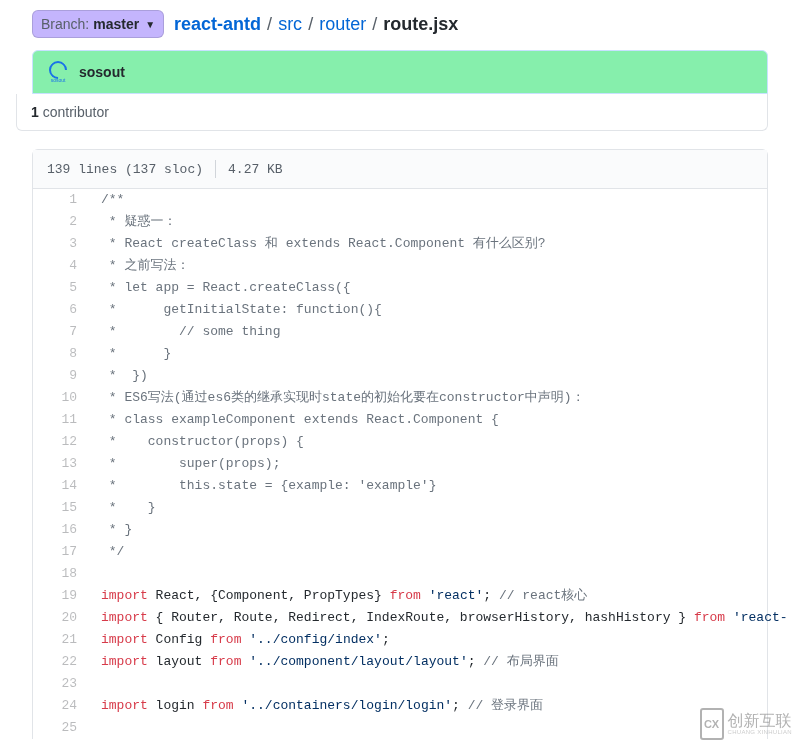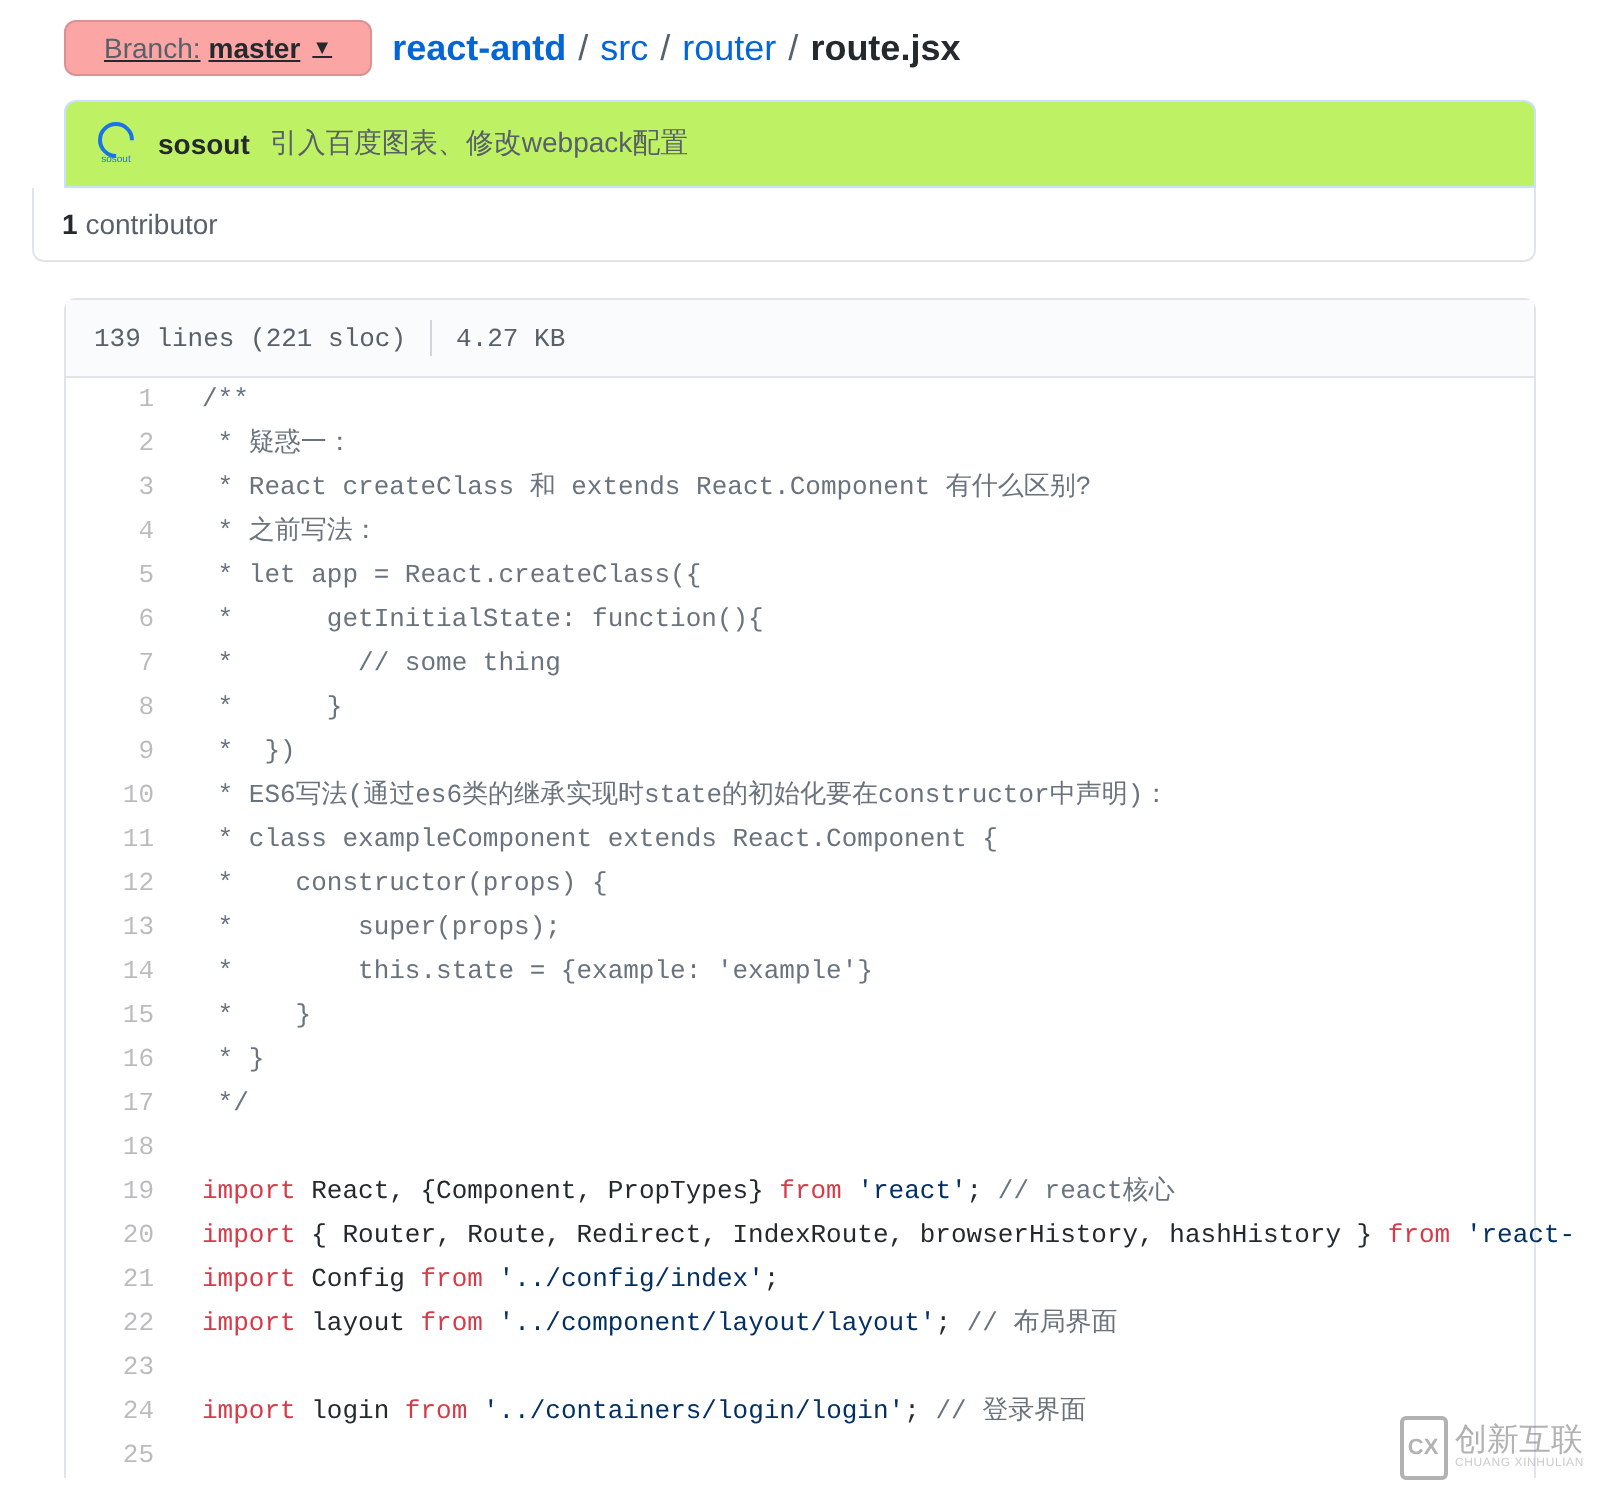--- a/index.html
+++ b/index.html
@@ -17,29 +17,28 @@
     }
     .header-row {
       display: flex;
       align-items: center;
       padding: 10px 16px 12px 32px;
       gap: 10px;
     }
     .branch-btn {
       display: inline-flex;
       align-items: center;
-      padding: 5px 19px;
-      font-size: 14px;
-      font-weight: 600;
-      color: #24292e;
-      background: #fca5a5;
+      padding: 5px 8px;
+      font-size: 14px;
+      font-weight: 600;
+      color: #24292e;
+      background: #c4b5fd;
       border: 1px solid rgba(27,31,35,0.15);
       border-radius: 6px;
       gap: 4px;
-      text-decoration: underline;
     }
     .branch-label {
       font-weight: 400;
       color: #586069;
     }
     .branch-name {
       font-weight: 600;
       color: #24292e;
     }
     .caret {
@@ -59,21 +58,21 @@
       color: #586069;
     }
     .breadcrumb .bold {
       font-weight: 600;
       color: #24292e;
     }
     .commit-box {
       margin: 0 32px 0 32px;
       border: 1px solid #c8e1ff;
       border-radius: 6px 6px 0 0;
-      background: #bef264;
+      background: #86efac;
       padding: 10px 14px;
       display: flex;
       align-items: center;
       gap: 10px;
     }
     .avatar {
       width: 22px;
       height: 22px;
       display: flex;
       flex-direction: column;
@@ -212,31 +211,30 @@
     <span class="bold">route.jsx</span>
   </div>
 </div>
 
 <div class="commit-box">
   <div class="avatar">
     <div class="avatar-icon"></div>
     <div class="avatar-text">sosout</div>
   </div>
   <span class="author">sosout</span>
-  <span class="commit-msg">引入百度图表、修改webpack配置</span>
 </div>
 
 <div class="contrib-box">
   <span class="cnt">1</span>
   <span>contributor</span>
 </div>
 
 <div class="file-box">
   <div class="file-info">
-    <span>139 lines (221 sloc)</span>
+    <span>139 lines (137 sloc)</span>
     <span class="divider"></span>
     <span>4.27 KB</span>
   </div>
   <div class="code-area" id="code-area">
       <div class="code-line">
         <div class="line-no">1</div>
         <div class="line-content"><span class="tok-comment">/**</span></div>
       </div>
       <div class="code-line">
         <div class="line-no">2</div>

